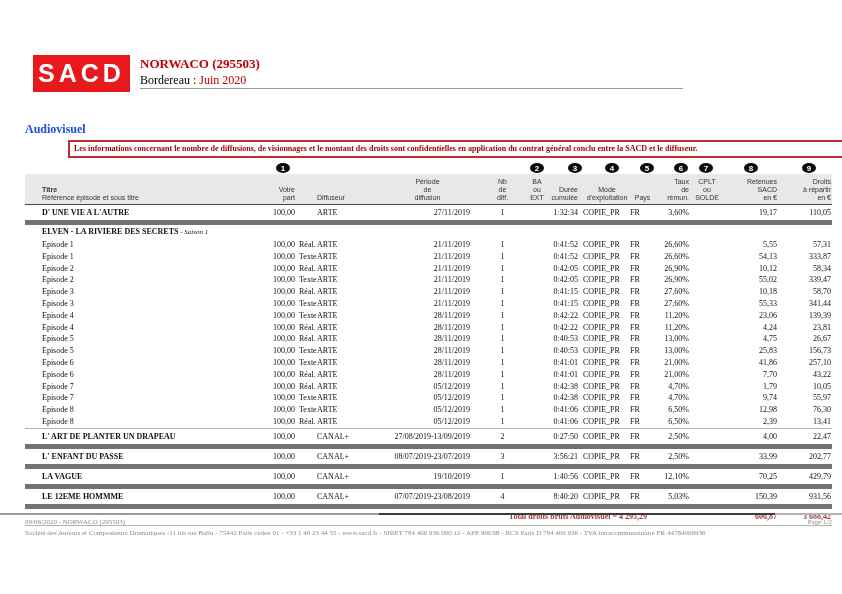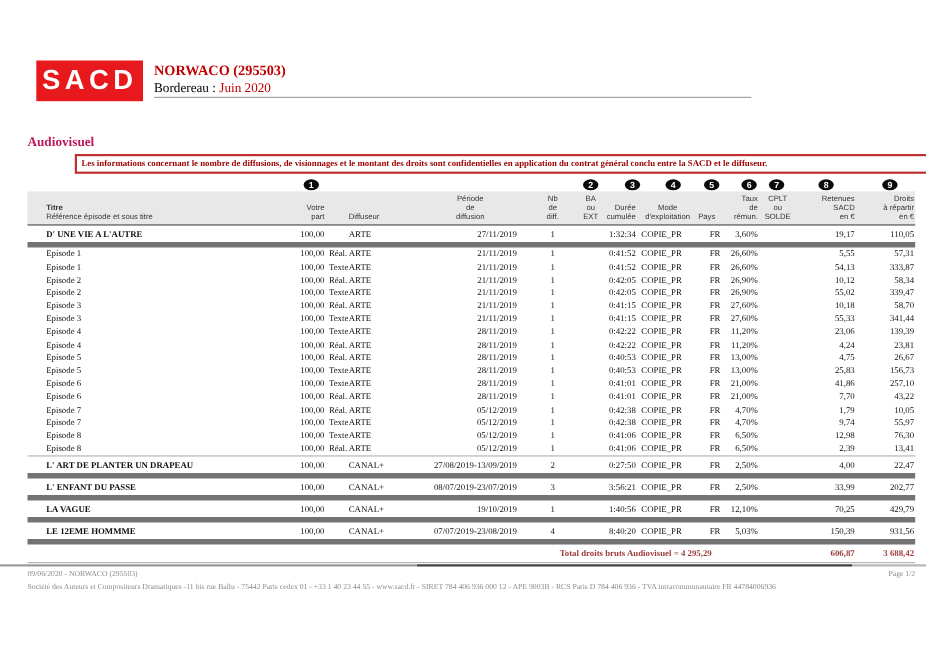--- a/index.html
+++ b/index.html
@@ -8,21 +8,21 @@
 
   
   .logo{position:absolute;left:33px;top:55px;width:97px;height:37px;background:#e8191c;
         color:#fff;font-family:"Liberation Sans",sans-serif;font-weight:bold;font-size:25px;
         letter-spacing:4px;display:flex;align-items:center;justify-content:center;}
   .client{position:absolute;left:140px;top:56px;font-weight:bold;font-size:13px;color:#c00000;}
   .bordereau{position:absolute;left:140px;top:73px;font-weight:normal;font-size:12px;color:#000;}
   .bordereau .value{color:#c00000;}
   .title-rule{position:absolute;left:140px;top:88px;width:543px;height:1px;background:#9a9a9a;}
 
-  .section-title{position:absolute;left:25px;top:122px;font-weight:bold;font-size:12px;color:#be185d;text-align:center;}
+  .section-title{position:absolute;left:25px;top:122px;font-weight:bold;font-size:12px;color:#1d4ed8;text-align:center;}
   .notice{position:absolute;left:25px;top:140px;width:782px;border:2px solid #c03030;
           padding:2px 4px;font-size:8px;font-weight:bold;color:#990000;line-height:10px;margin-left:43px;}
 
   
   .badges{position:absolute;left:25px;top:163px;width:807px;height:11px;}
   .badge{position:absolute;top:0;width:14px;height:10px;background:#0a0a0a;border-radius:50%;
          color:#fff;font-family:"Liberation Sans",sans-serif;font-size:8px;font-weight:bold;
          display:flex;align-items:center;justify-content:center;}
   .b1{left:251px}.b2{left:505px}.b3{left:543px}.b4{left:580px}.b5{left:615px}
   .b6{left:649px}.b7{left:674px}.b8{left:719px}.b9{left:777px}
@@ -58,21 +58,21 @@
   .p-titre{left:17px;}
   .row-work .p-titre,.row-group .p-titre{font-weight:bold;}
   .suffix{font-weight:normal;font-style:italic;font-size:7px;}
   .p-part{right:537px;text-align:right;}
   .p-type{left:274px;}
   .p-diff{left:292px;}
   .p-periode{right:362px;text-align:right;}
   .p-nb{left:455px;width:45px;text-align:center;}
   .p-duree{right:254px;text-align:right;}
   .p-mode{left:558px;}
-  .p-pays{left:605px;width:25px;text-align:right;}
+  .p-pays{left:605px;width:25px;text-align:left;}
   .p-taux{right:143px;text-align:right;}
   .p-ret{right:55px;text-align:right;}
   .p-droits{right:1px;text-align:right;font-weight:normal;}
 
   
   .total-row{position:relative;height:16px;line-height:16px;border-bottom:1px solid #b0b0b0;
              color:#9c3b3b;font-weight:bold;font-size:8px;}
   .total-label{position:absolute;right:185px;top:0;white-space:nowrap;}
   .total-row .p-ret,.total-row .p-droits{font-weight:bold;}
 
@@ -182,20 +182,23 @@
         <span class="cell p-diff">ARTE</span>
         <span class="cell p-periode">27/11/2019</span>
         <span class="cell p-nb">1</span>
         <span class="cell p-duree">1:32:34</span>
         <span class="cell p-mode">COPIE_PR</span>
         <span class="cell p-pays">FR</span>
         <span class="cell p-taux">3,60%</span>
         <span class="cell p-ret">19,17</span>
         <span class="cell p-droits">110,05</span>
       </div>
+      <div class="row row-group">
+        <span class="cell p-titre">ELVEN - LA RIVIERE DES SECRETS<span class="suffix"> - Saison 1</span></span>
+      </div>
       <div class="row row-episode">
         <span class="cell p-titre">Episode 1</span>
         <span class="cell p-part">100,00</span>
         <span class="cell p-type">Réal.</span>
         <span class="cell p-diff">ARTE</span>
         <span class="cell p-periode">21/11/2019</span>
         <span class="cell p-nb">1</span>
         <span class="cell p-duree">0:41:52</span>
         <span class="cell p-mode">COPIE_PR</span>
         <span class="cell p-pays">FR</span>

